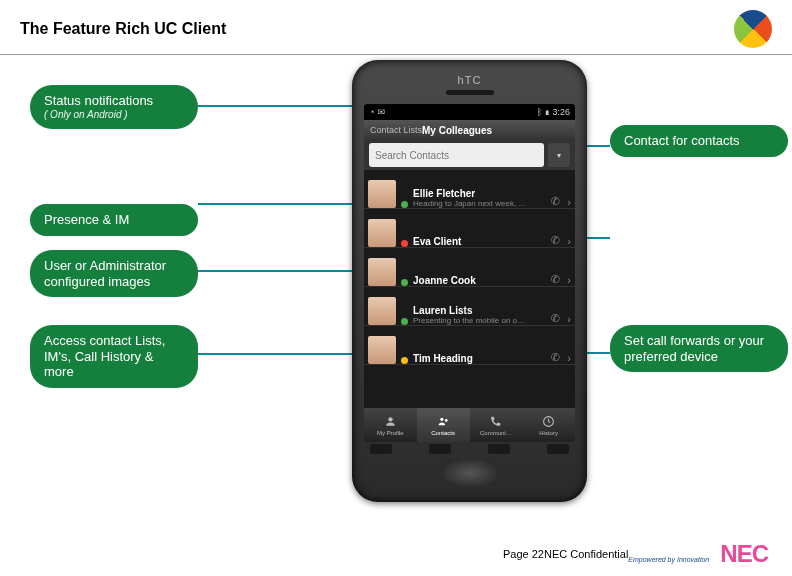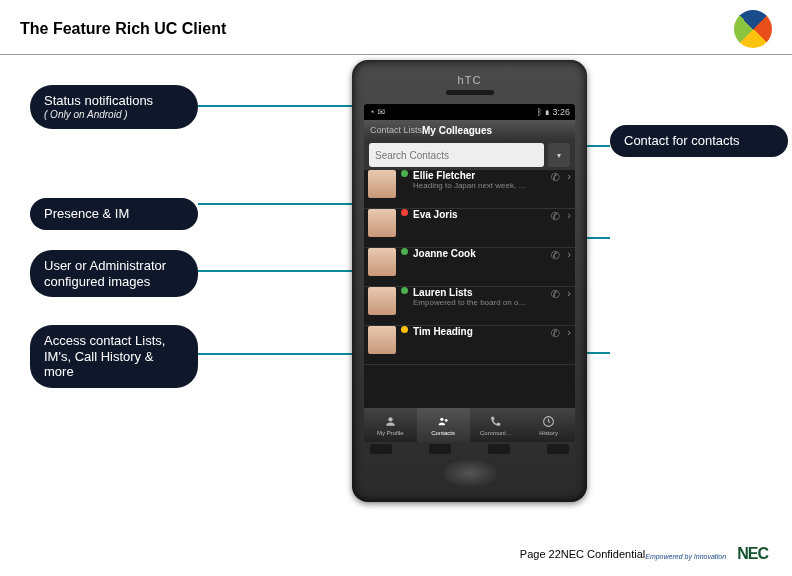--- a/index.html
+++ b/index.html
@@ -1,81 +1,81 @@
 <!DOCTYPE html>
 <html><head>
 <meta charset="utf-8">
 <style>
 body{margin:0;font-family:Arial,sans-serif;background:#fff;width:792px;height:576px;position:relative;overflow:hidden}
 .header{padding:10px 20px 6px;border-bottom:1px solid #999;display:flex;justify-content:space-between;align-items:center}
 .title{font-size:16px;font-weight:bold}
 .logo{width:38px;height:38px;border-radius:50%;background:conic-gradient(from 45deg,#e94e1b 0 90deg,#ffc20e 90deg 180deg,#8bc53f 180deg 270deg,#1a4b8b 270deg 360deg)}
 .stage{position:relative;width:100%;height:470px}
-.callout{position:absolute;background:#0f172a;color:#fff;border-radius:22px;padding:8px 14px;font-size:13px;width:140px;line-height:1.2}
+.callout{position:absolute;background:#15803d;color:#fff;border-radius:22px;padding:8px 14px;font-size:13px;width:140px;line-height:1.2}
 .callout .sub{font-size:10px;font-style:italic;opacity:.9}
 .callout.wide{width:150px}
 .arrow-line{position:absolute;height:2px;background:#0a8a9a}
 .arrow-line::after{content:"";position:absolute;right:-1px;top:-4px;border-left:8px solid #0a8a9a;border-top:5px solid transparent;border-bottom:5px solid transparent}
 .arrow-line.left::after{right:auto;left:-1px;border-left:none;border-right:8px solid #0a8a9a}
 
 
-.phone{position:absolute;left:352px;top:5px;width:235px;height:442px;background:linear-gradient(#4a4a4a,#2a2a2a);border-radius:16px;box-shadow:inset 0 0 10px #000,0 2px 6px rgba(0,0,0,.5)}
+.phone{position:absolute;left:352px;top:5px;width:235px;height:442px;background:linear-gradient(#4a4a4a,#2a2a2a);border-radius:26px;box-shadow:inset 0 0 10px #000,0 2px 6px rgba(0,0,0,.5)}
 .phone-inner{position:absolute;left:12px;top:44px;width:211px;height:338px;background:#000;border-radius:4px;overflow:hidden}
 .brand{position:absolute;top:14px;left:0;width:100%;text-align:center;color:#bbb;font-size:11px;letter-spacing:1px}
 .speaker{position:absolute;top:30px;left:50%;transform:translateX(-50%);width:48px;height:5px;background:#1a1a1a;border-radius:3px}
 .home-btn{position:absolute;bottom:16px;left:50%;transform:translateX(-50%);width:52px;height:26px;background:radial-gradient(ellipse,#555,#222);border-radius:7px}
 .caps{position:absolute;bottom:48px;left:0;width:100%;display:flex;justify-content:space-around}
 .cap{width:22px;height:10px;background:#1a1a1a;border-radius:2px}
 
 .statusbar{height:16px;background:#000;color:#ccc;font-size:9px;display:flex;justify-content:space-between;align-items:center;padding:0 5px}
 .sb-left span{margin-right:3px}
 .titlebar{height:20px;background:linear-gradient(#555,#333);color:#fff;display:flex;align-items:center;padding:0 6px;font-size:10px}
 .titlebar .lbl{color:#bbb;font-size:9px;}
 .titlebar .main{font-weight:bold}
 .searchbar{height:24px;background:#333;padding:3px 5px;display:flex;gap:4px}
 .searchbar input{flex:1;border:none;border-radius:3px;padding:0 6px;font-size:10px;background:#eee}
 .filter-btn{width:22px;background:#444;border-radius:3px;color:#ccc;font-size:8px;display:flex;align-items:center;justify-content:center}
 
 .list{height:244px;background:#1a1a1a;overflow:hidden}
-.row{display:flex;align-items:flex-start;height:38px;border-bottom:1px solid #333;padding:0 4px;gap:5px}
+.row{display:flex;align-items:flex-end;height:38px;border-bottom:1px solid #333;padding:0 4px;gap:5px}
 .avatar{width:28px;height:28px;background:linear-gradient(#e8c9b0,#c89878);border-radius:2px;flex-shrink:0}
 .dot{width:7px;height:7px;border-radius:50%;flex-shrink:0}
 .dot.g{background:#4caf50}.dot.y{background:#ffc107}.dot.r{background:#f44336}
 .info{flex:1;min-width:0}
 .name{color:#fff;font-size:10px;font-weight:bold;white-space:nowrap;overflow:hidden;text-overflow:ellipsis}
 .status{color:#888;font-size:8px;white-space:nowrap;overflow:hidden;text-overflow:ellipsis}
 .phone-ico{width:14px;height:14px;color:#888;font-size:11px;display:flex;align-items:center;justify-content:center}
 .chev{color:#888;font-size:11px}
 
 .tabs{position:absolute;bottom:0;left:0;width:100%;height:34px;background:linear-gradient(#444,#222);display:flex}
 .tab{flex:1;display:flex;flex-direction:column;align-items:center;justify-content:center;color:#bbb;font-size:6px;gap:2px}
 .tab svg{width:13px;height:13px}
 .tab.active{color:#fff;background:rgba(255,255,255,.08)}
 
 .footer{position:absolute;bottom:0;left:4px;width:100%;height:44px;display:flex;align-items:center;justify-content:flex-end;padding:0 28px 0 50px;box-sizing:border-box;font-size:11px}
 .nec-tag{font-size:7px;font-style:italic;color:#1a4b8b;margin-right:8px}
-.nec{font-weight:bold;color:#14532d;font-size:16px;letter-spacing:-1px}
+.nec{font-weight:bold;color:#ec4899;font-size:24px;letter-spacing:-1px}
 </style>
 </head>
 <body>
 
 <div class="header">
   <div class="title">The Feature Rich UC Client</div>
   <div class="logo"></div>
 </div>
 
 <div class="stage">
 
   <div class="callout" style="left:30px;top:30px">
     <div>Status notifications</div>
     <div class="sub">( Only on Android )</div>
   </div>
   <div class="arrow-line" style="left:198px;top:50px;width:168px"></div>
 
-  <div class="callout" style="left:30px;top:143px">
+  <div class="callout" style="left:30px;top:149px">
     <div>Presence &amp; IM</div>
   </div>
   <div class="arrow-line" style="left:198px;top:148px;width:190px"></div>
 
   <div class="callout" style="left:30px;top:195px">
     <div>User or Administrator configured images</div>
   </div>
   <div class="arrow-line" style="left:198px;top:215px;width:172px"></div>
 
   <div class="callout" style="left:30px;top:270px">
@@ -83,20 +83,23 @@
   </div>
   <div class="arrow-line" style="left:198px;top:298px;width:212px"></div>
 
   <div class="callout wide" style="left:610px;top:70px">
     <div>Contact for contacts</div>
   </div>
   <div class="arrow-line left" style="left:528px;top:90px;width:82px"></div>
 
   <div class="arrow-line left" style="left:561px;top:182px;width:49px"></div>
 
+  <div class="callout wide" style="left:610px;top:270px">
+    <div>Set call forwards or your preferred device</div>
+  </div>
   <div class="arrow-line left" style="left:485px;top:297px;width:125px"></div>
 
   <div class="phone">
     <div class="brand">hTC</div>
     <div class="speaker"></div>
     <div class="phone-inner">
 
       <div class="statusbar">
         <div class="sb-left"><span>◔</span><span>✉</span></div>
         <div><span>ᛒ</span> <span>▮</span> <span>3:26</span></div>
@@ -120,42 +123,42 @@
               <div class="name">Ellie Fletcher</div>
               <div class="status">Heading to Japan next week, …</div>
             </div>
           <div class="phone-ico">✆</div>
           <div class="chev">›</div>
         </div>
         <div class="row">
           <div class="avatar"></div>
           <div class="dot r"></div>
           <div class="info">
-              <div class="name">Eva Joris</div>
+              <div class="name">Eva Client</div>
               <div class="status"></div>
             </div>
           <div class="phone-ico">✆</div>
           <div class="chev">›</div>
         </div>
         <div class="row">
           <div class="avatar"></div>
           <div class="dot g"></div>
           <div class="info">
               <div class="name">Joanne Cook</div>
               <div class="status"></div>
             </div>
           <div class="phone-ico">✆</div>
           <div class="chev">›</div>
         </div>
         <div class="row">
           <div class="avatar"></div>
           <div class="dot g"></div>
           <div class="info">
               <div class="name">Lauren Lists</div>
-              <div class="status">Empowered to the board on o…</div>
+              <div class="status">Presenting to the mobile on o…</div>
             </div>
           <div class="phone-ico">✆</div>
           <div class="chev">›</div>
         </div>
         <div class="row">
           <div class="avatar"></div>
           <div class="dot y"></div>
           <div class="info">
               <div class="name">Tim Heading</div>
               <div class="status"></div>

